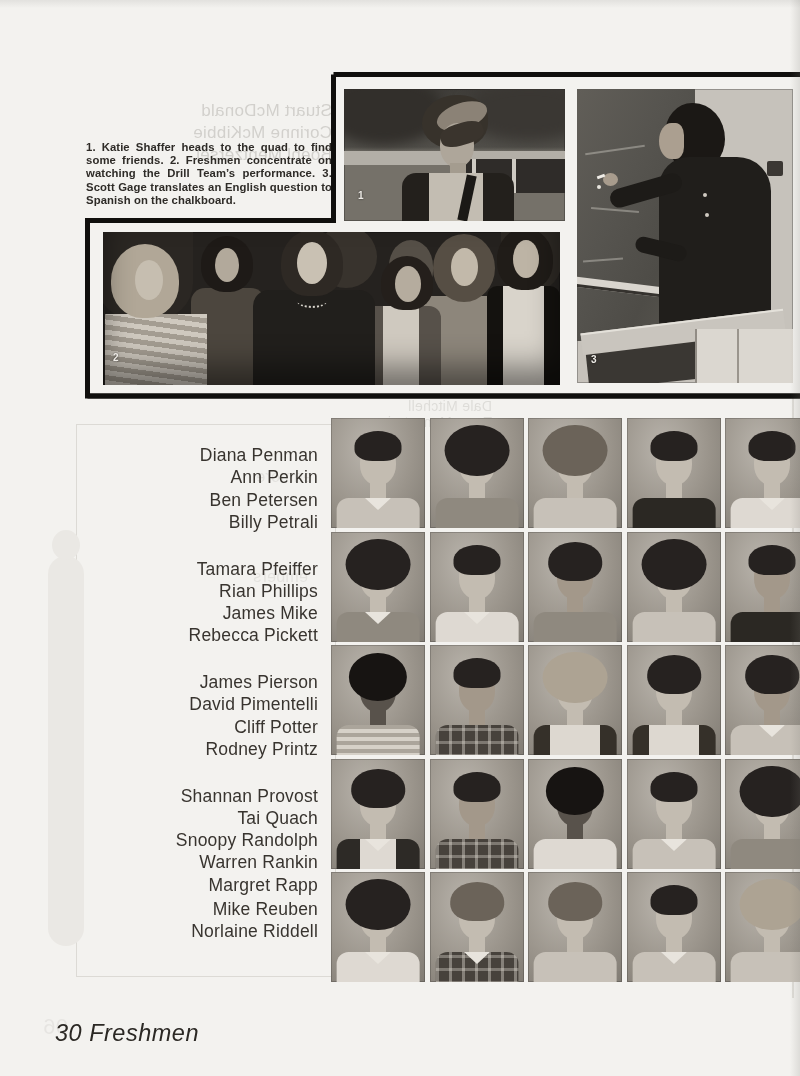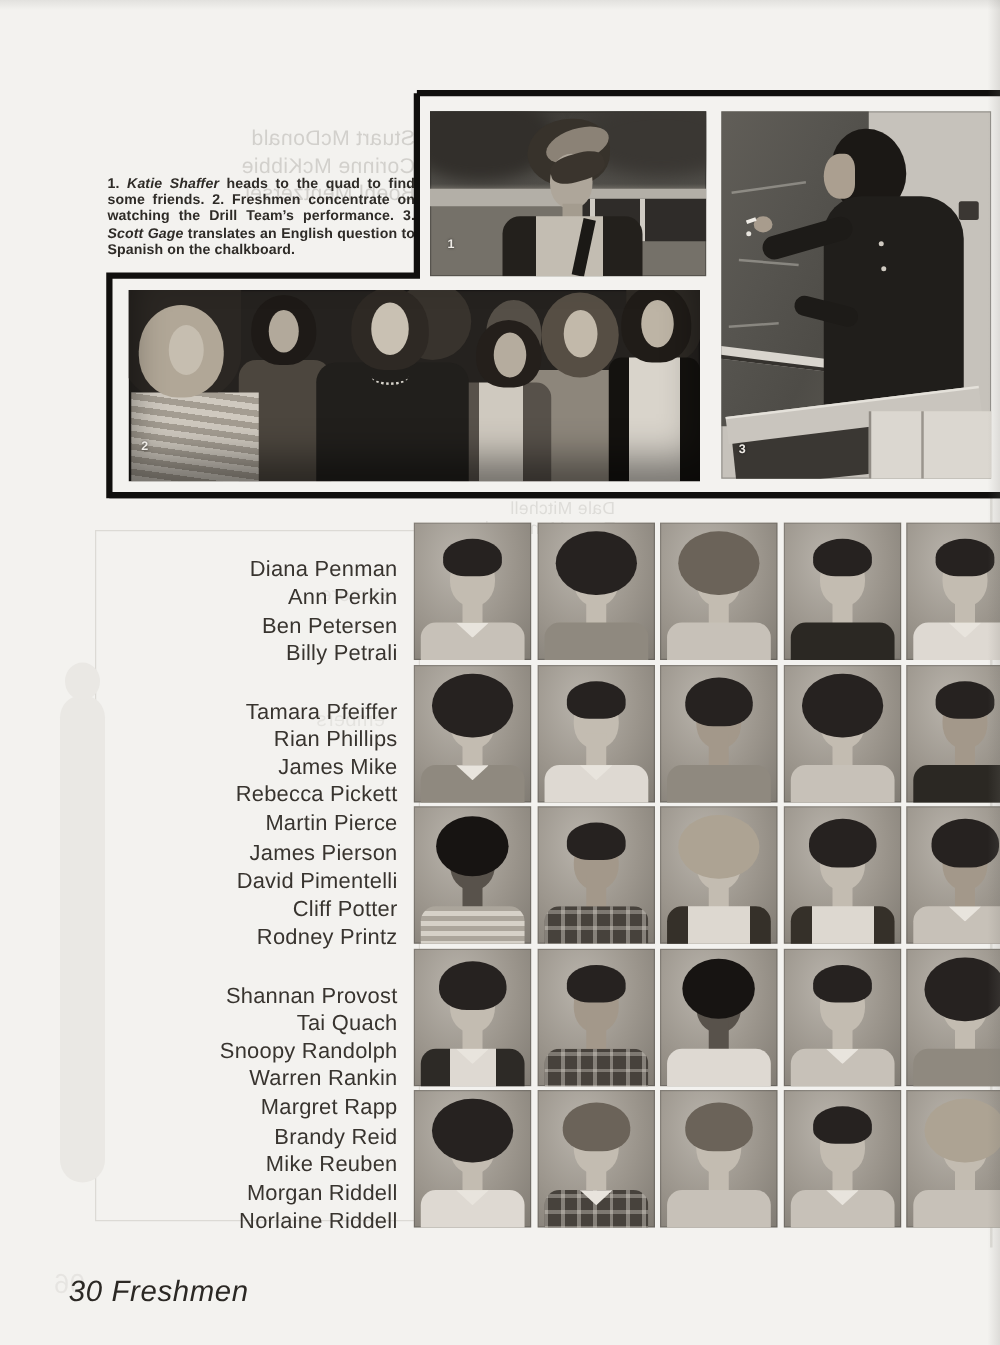--- a/index.html
+++ b/index.html
@@ -16,21 +16,21 @@
   .g-top{left:147px;top:100px;width:185px;font-size:17px;line-height:22px;opacity:.34;text-align:left;}
   .g-frag1{left:200px;top:468px;width:112px;font-size:16px;opacity:.16;}
   .g-frag2{left:196px;top:568px;width:112px;font-size:16px;opacity:.15;}
   .g-bottom{left:352px;top:398px;width:140px;font-size:14px;line-height:16px;opacity:.22;}
   .g-foot{left:24px;top:1014px;width:44px;font-size:22px;opacity:.13;}
 
   
   .caption{position:absolute;left:86px;top:141px;width:246px;margin:0;
         font-size:11.3px;line-height:13.2px;font-weight:700;color:#2e2b27;
         text-align:justify;letter-spacing:.1px;}
-  .caption .it{font-style:italic;}
+  .caption .it{}
 
   
   .frame{position:absolute;left:0;top:0;z-index:1;}
   .photo{position:absolute;overflow:hidden;z-index:2;box-shadow:inset 0 0 0 1px rgba(0,0,0,.25);}
   .photo *{position:absolute;}
   .plabel{color:#efece7;font-size:10px;font-weight:700;z-index:8;text-shadow:0 0 2px rgba(0,0,0,.7);}
 
   
   .photo1{left:344px;top:89px;width:221px;height:132px;
         background:linear-gradient(#3f3d39,#504e49 44%,#6b6861 47%,#757169 58%);}
@@ -286,21 +286,20 @@
         <span class="face sk-light"></span>
         <span class="nk sk-light"></span>
         <span class="hair h-dark hs-short"></span>
         <span class="torso sh-white collared"></span>
       </div>
       <div class="nlist" style="top: 557.5px;">
         <div>Tamara Pfeiffer</div>
         <div>Rian Phillips</div>
         <div>James Mike</div>
         <div>Rebecca Pickett</div>
-        <div>Martin Pierce</div>
       </div>
       <div class="cell" style="left: 331px; top: 532px;">
         <span class="face sk-light"></span>
         <span class="nk sk-light"></span>
         <span class="hair h-dark hs-big"></span>
         <span class="torso sh-mid collared"></span>
       </div>
       <div class="cell" style="left: 430px; top: 532px;">
         <span class="face sk-light"></span>
         <span class="nk sk-light"></span>
@@ -392,23 +391,21 @@
         <span class="hair h-dark hs-short"></span>
         <span class="torso sh-light collared"></span>
       </div>
       <div class="cell" style="left: 725px; top: 759px;">
         <span class="face sk-light"></span>
         <span class="nk sk-light"></span>
         <span class="hair h-dark hs-big"></span>
         <span class="torso sh-mid"></span>
       </div>
       <div class="nlist" style="top: 898px;">
-        <div>Brandy Reid</div>
         <div>Mike Reuben</div>
-        <div>Morgan Riddell</div>
         <div>Norlaine Riddell</div>
       </div>
       <div class="cell" style="left: 331px; top: 872px;">
         <span class="face sk-light"></span>
         <span class="nk sk-light"></span>
         <span class="hair h-dark hs-big"></span>
         <span class="torso sh-white collared"></span>
       </div>
       <div class="cell" style="left: 430px; top: 872px;">
         <span class="face sk-light"></span>

